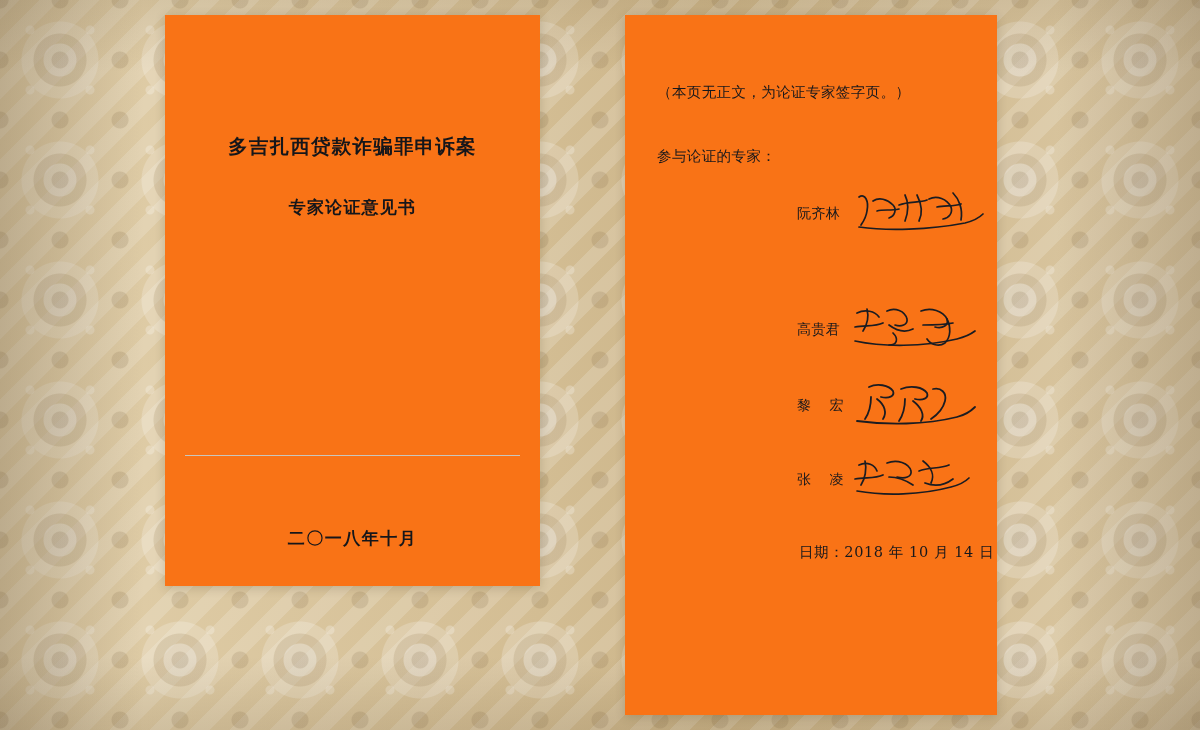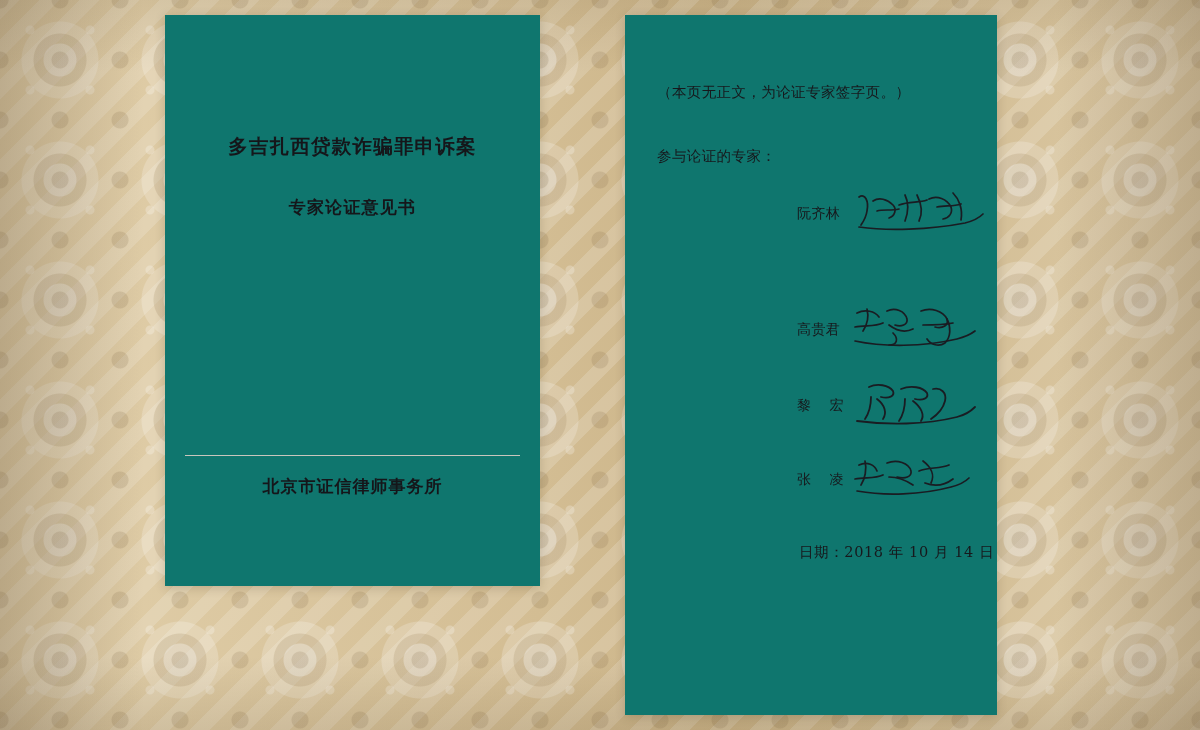--- a/index.html
+++ b/index.html
@@ -53,21 +53,21 @@
     inset: 0;
     background:
       linear-gradient(90deg, rgba(90,70,40,0.30) 0%, rgba(90,70,40,0.00) 12%, rgba(90,70,40,0.00) 88%, rgba(90,70,40,0.26) 100%),
       linear-gradient(180deg, rgba(90,70,40,0.10) 0%, rgba(90,70,40,0.00) 10%, rgba(90,70,40,0.00) 90%, rgba(90,70,40,0.14) 100%);
     pointer-events: none;
   }
 
   
   .page {
     position: absolute;
-    background: #0f766e;
+    background: #f97316;
     box-shadow: 0 2px 10px rgba(60,45,20,0.20);
   }
   #cover-page {
     left: 165px;
     top: 15px;
     width: 375px;
     height: 571px;
   }
   #signature-page {
     left: 625px;
@@ -201,21 +201,21 @@
 <body>
 
 <div id="backdrop"></div>
 <div id="vignette"></div>
 
 <div class="page" id="cover-page">
   <div class="cover-inner">
     <div id="cover-title">多吉扎西贷款诈骗罪申诉案</div>
     <div id="cover-subtitle">专家论证意见书</div>
     <div id="cover-divider"></div>
-    <div id="cover-firm">北京市证信律师事务所</div>
+    <div id="cover-date">二〇一八年十月</div>
   </div>
 </div>
 
 <div class="page" id="signature-page">
   <div class="sig-inner">
 
     <div id="sig-note">（本页无正文，为论证专家签字页。）</div>
     <div id="sig-heading">参与论证的专家：</div>
 
     <div class="expert-row" style="top:158px;">

